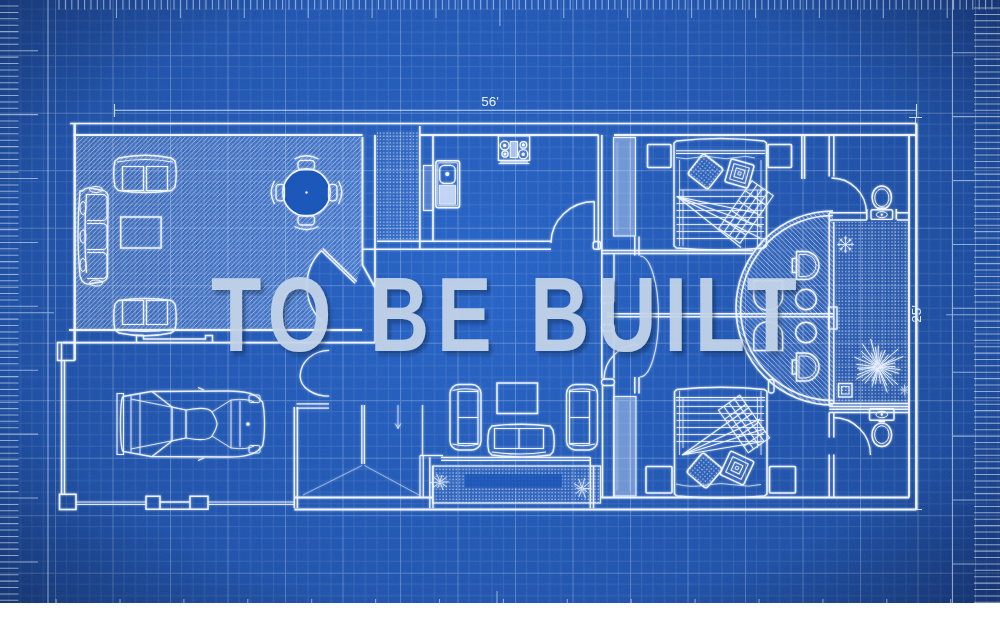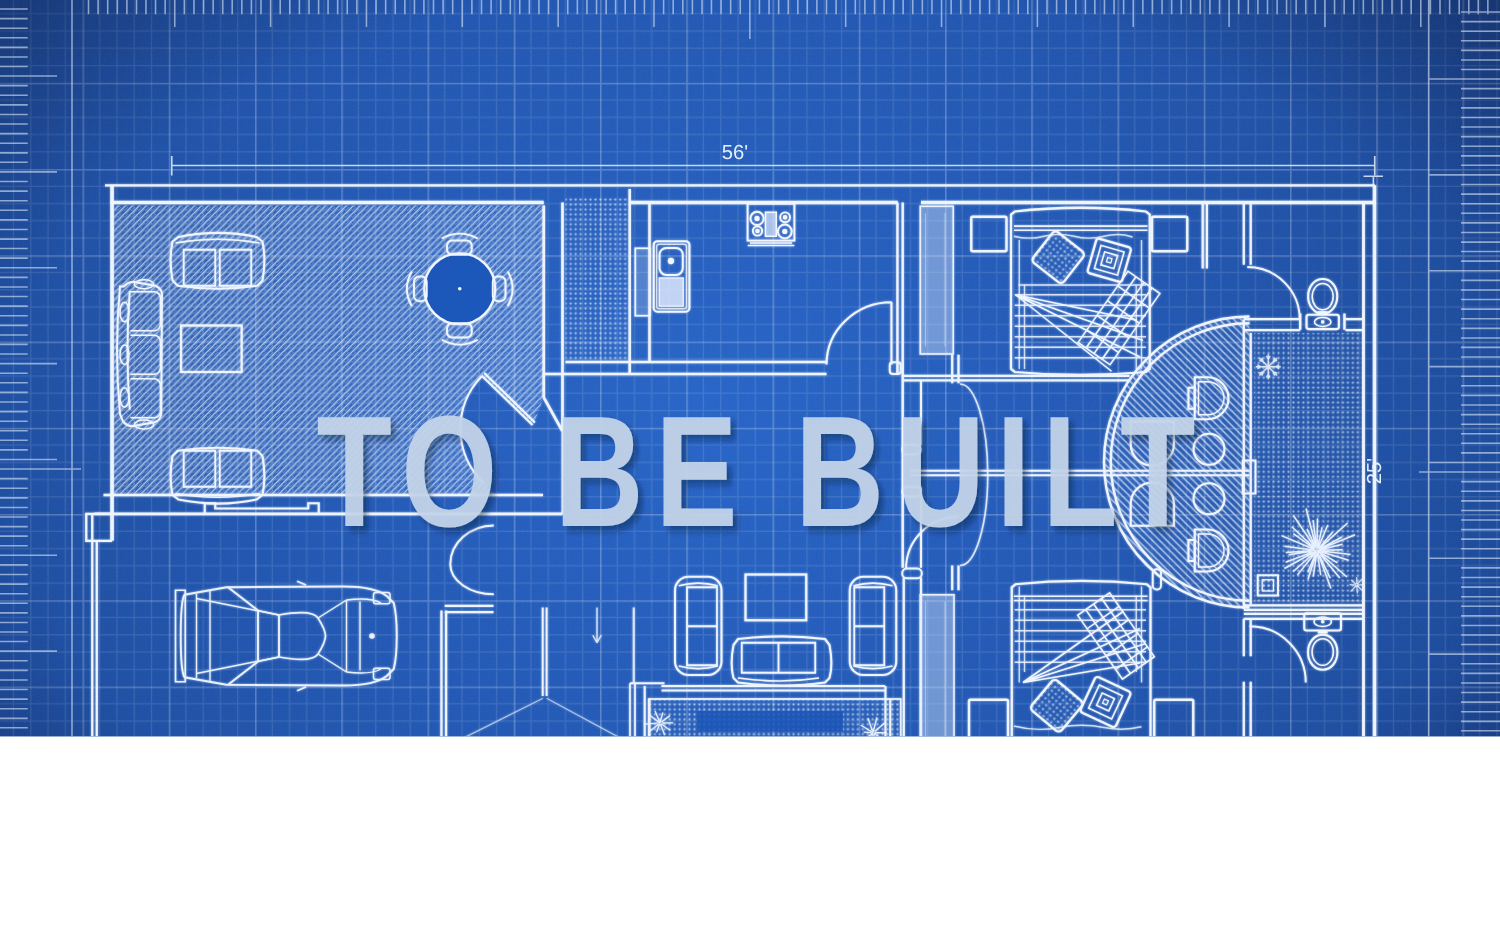--- a/index.html
+++ b/index.html
@@ -1,15 +1,15 @@
 <!DOCTYPE html>
 <html><head><meta charset="utf-8">
 <style>
 html,body{margin:0;padding:0;}
-#c{position:relative;width:1000px;height:491px;overflow:hidden;font-family:"Liberation Sans",sans-serif;background:#1a52ae;}
+#c{position:relative;width:1000px;height:603px;overflow:hidden;font-family:"Liberation Sans",sans-serif;background:#1a52ae;}
 svg{position:absolute;left:0;top:0;}
 </style></head><body>
 <div id="c">
 <svg width="1000" height="617" viewBox="0 0 1000 617">
 <defs>
 <radialGradient id="bgrad" cx="470" cy="272" r="660" gradientUnits="userSpaceOnUse">
  <stop offset="0" stop-color="#2160c6"></stop>
  <stop offset="0.45" stop-color="#1b53b2"></stop>
  <stop offset="0.8" stop-color="#16479c"></stop>
  <stop offset="1" stop-color="#113a89"></stop>

